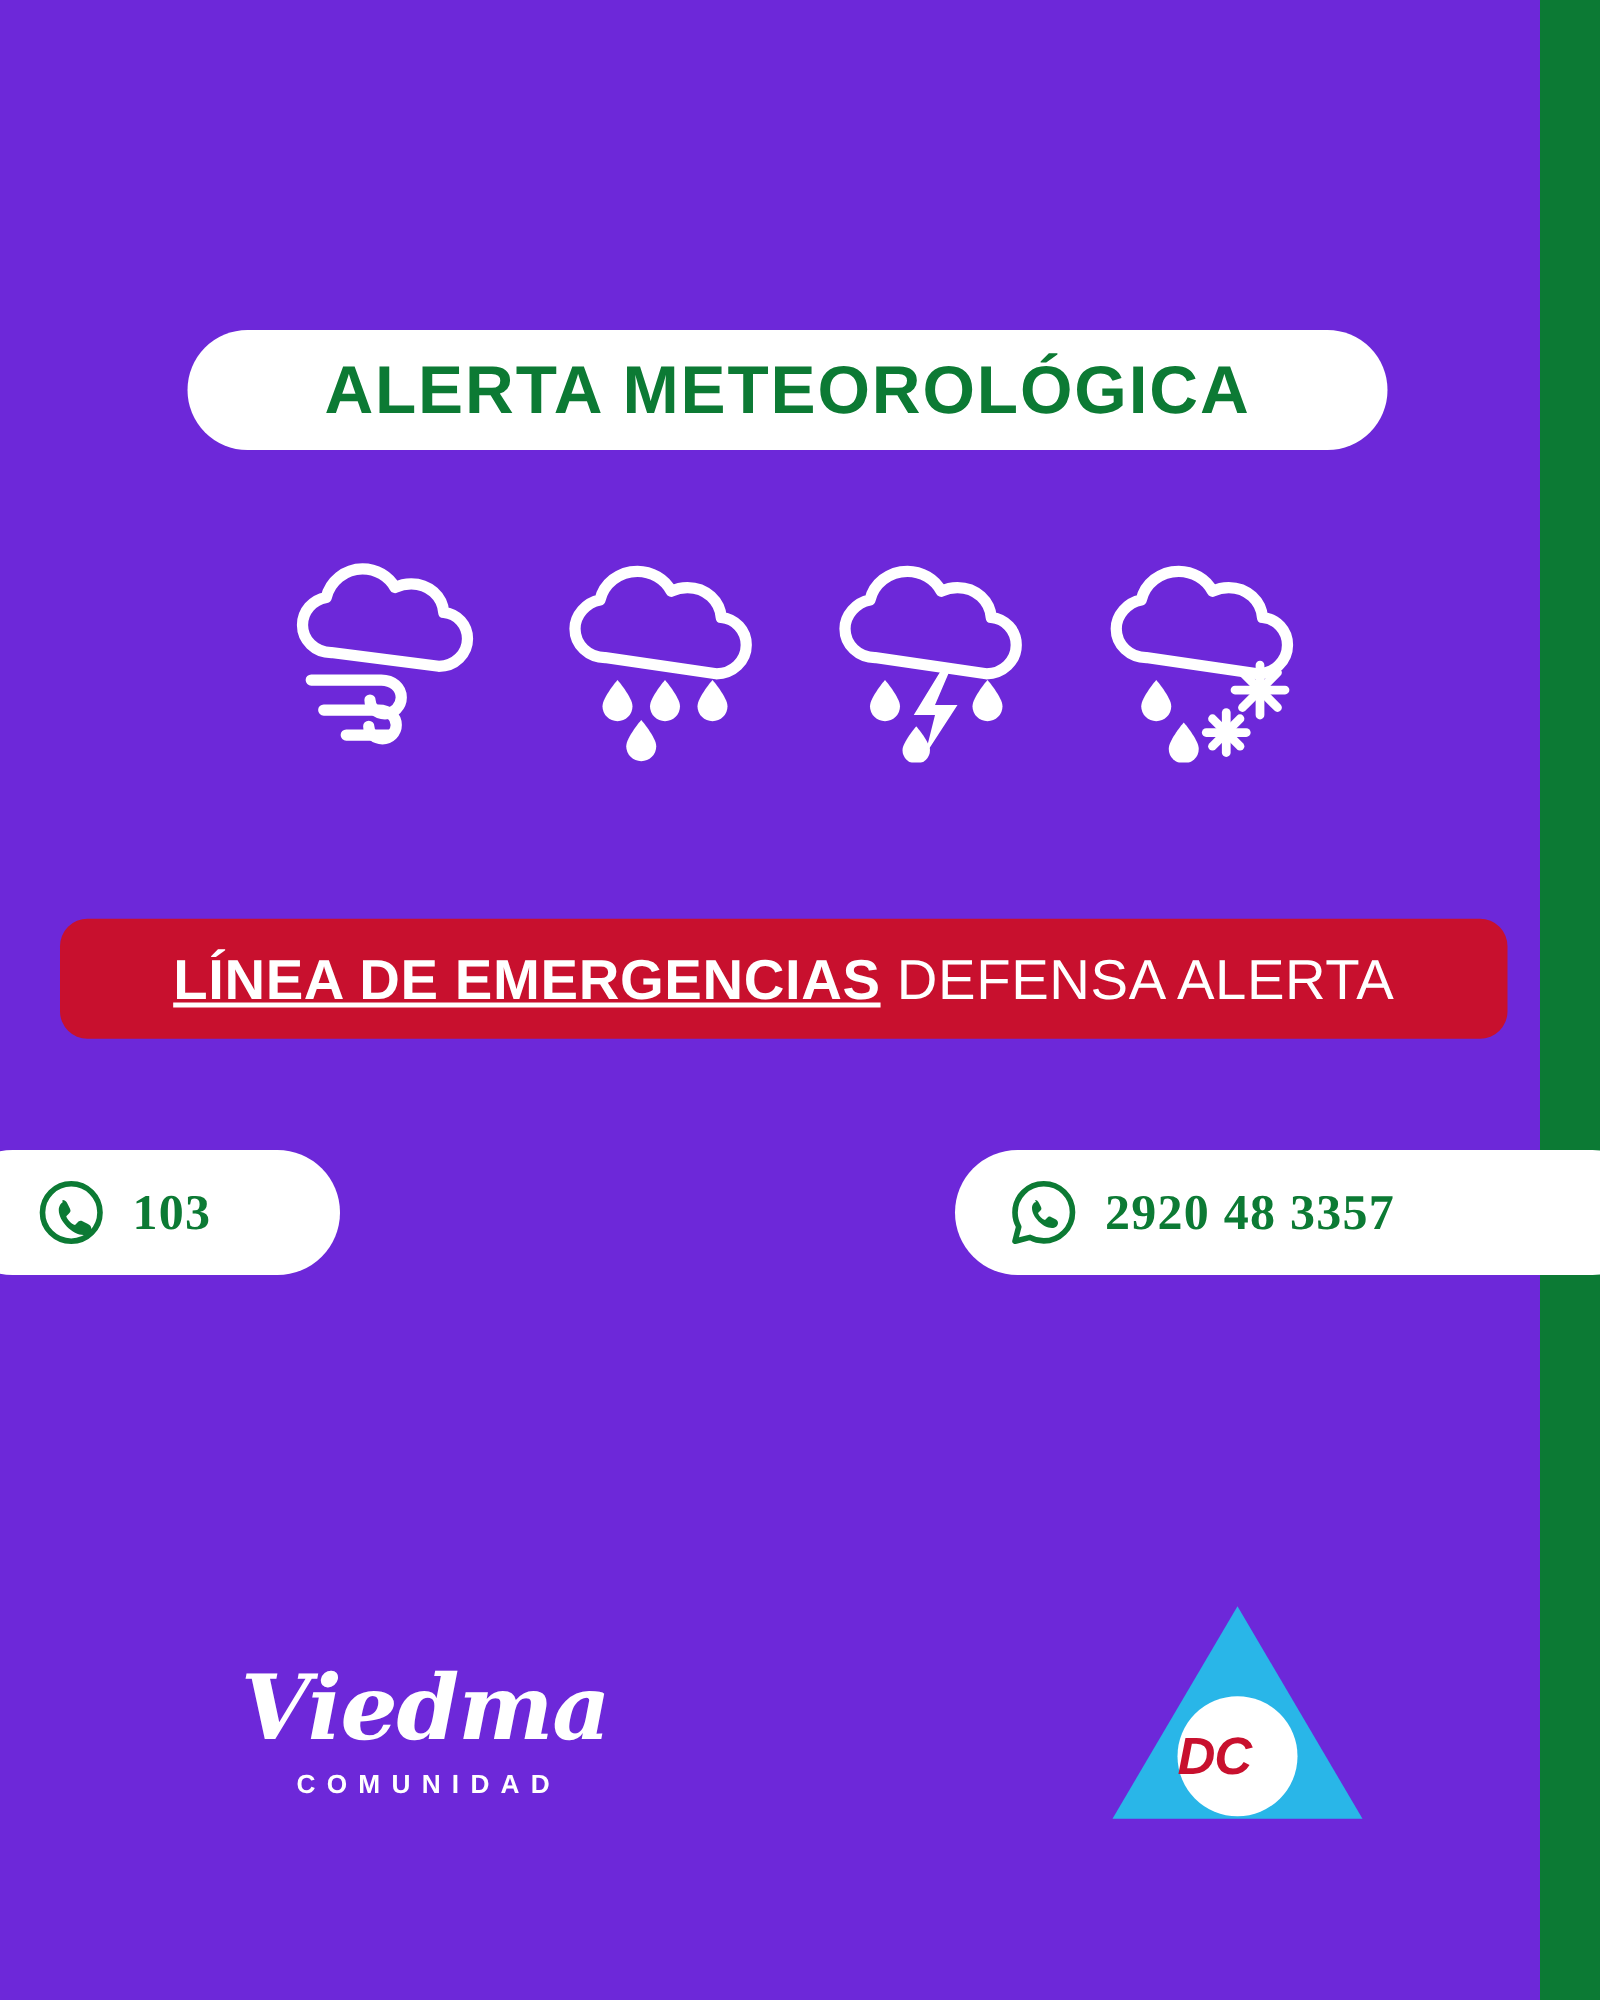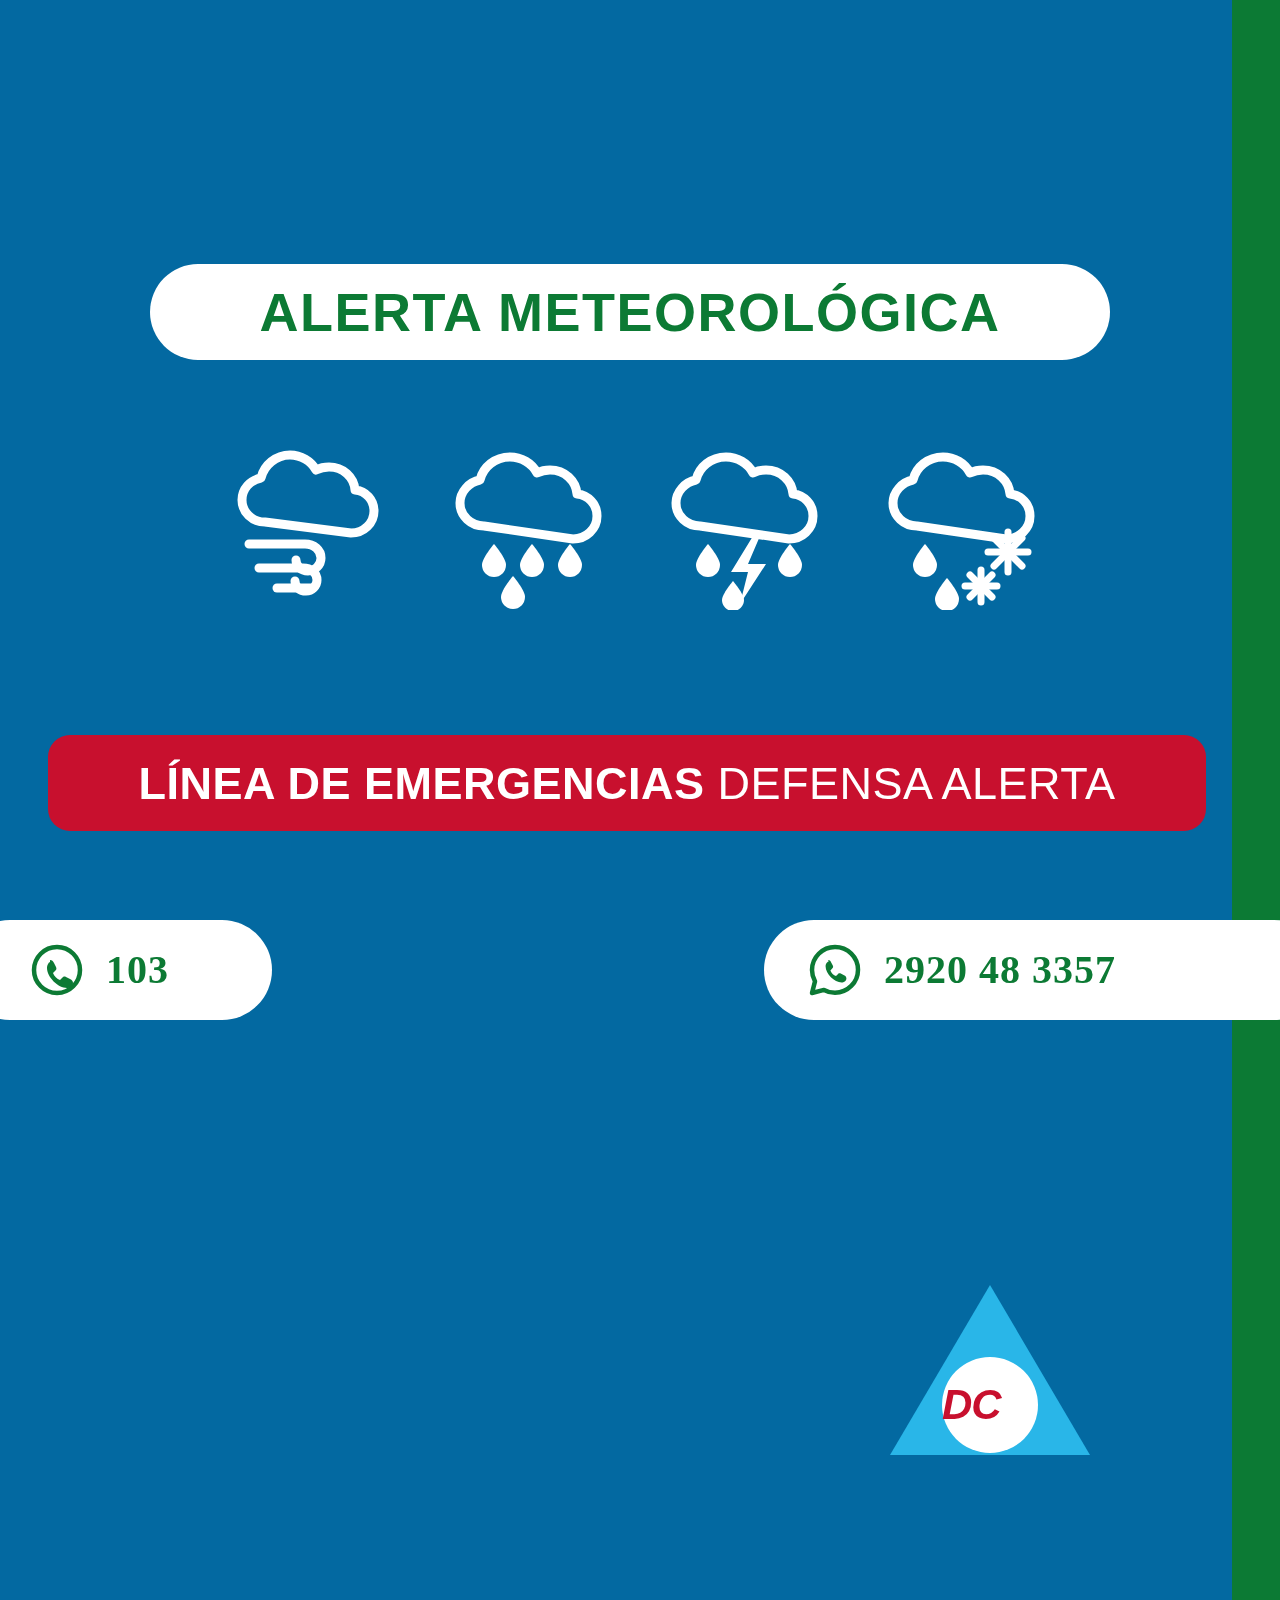--- a/index.html
+++ b/index.html
@@ -13,21 +13,21 @@
     background: #0c7a34;
     font-family: "Liberation Sans", sans-serif;
     overflow: hidden;
     position: relative;
   }
 
   .poster {
     position: relative;
     width: 1232px;
     height: 1600px;
-    background: #0369a1;
+    background: #6d28d9;
   }
 
   
   .title-pill {
     position: absolute;
     left: 150px;
     top: 264px;
     width: 960px;
     height: 96px;
     background: #ffffff;
@@ -75,21 +75,21 @@
     align-items: center;
     justify-content: center;
   }
   .red-band .band-text {
     color: #ffffff;
     font-size: 45px;
     line-height: 1;
     letter-spacing: 0.5px;
     white-space: nowrap;
   }
-  .red-band .band-strong { font-weight: bold; }
+  .red-band .band-strong { font-weight: bold; text-decoration: underline; }
   .red-band .band-light { font-weight: normal; }
 
   
   .pill-left {
     position: absolute;
     left: -40px;
     top: 920px;
     width: 312px;
     height: 100px;
     background: #ffffff;
@@ -280,20 +280,24 @@
   </div>
 
   <div class="pill-right">
     <svg class="pill-icon" viewBox="0 0 54 54" xmlns="http://www.w3.org/2000/svg">
       <path d="M27 4C14.3 4 4 14.3 4 27c0 4.1 1.1 8 3 11.4L4 50l12-3.1c3.3 1.8 7 2.8 11 2.8 12.7 0 23-10.3 23-23S39.7 4 27 4z" fill="none" stroke="#0c7a34" stroke-width="4.5" stroke-linejoin="round"></path>
       <path d="M20 17c1.6 0 2.4 .8 3.2 2.4l1.6 3.2c.8 1.6 0 2.4-.8 3.2l-1.6 1.6c.8 2.4 3.2 4.8 5.6 5.6l1.6-1.6c.8-.8 1.6-1.6 3.2-.8l3.2 1.6c1.6 .8 2.4 1.6 2.4 3.2 0 2.4-2.4 4-4.8 4-7.2 0-16-8.8-16-16 0-2.4 1.6-4.8 3.2-4.8z" fill="#0c7a34"></path>
     </svg>
     <span class="pill-text">2920 48 3357</span>
   </div>
 
+  <div class="viedma-logo">
+    <div class="viedma-word">Viedma</div>
+    <div class="viedma-sub">COMUNIDAD</div>
+  </div>
 
   <div class="dc-logo">
     <div class="dc-triangle"></div>
     <div class="dc-circle">
       <span class="dc-text">DC</span>
     </div>
   </div>
 
 </div>
 

